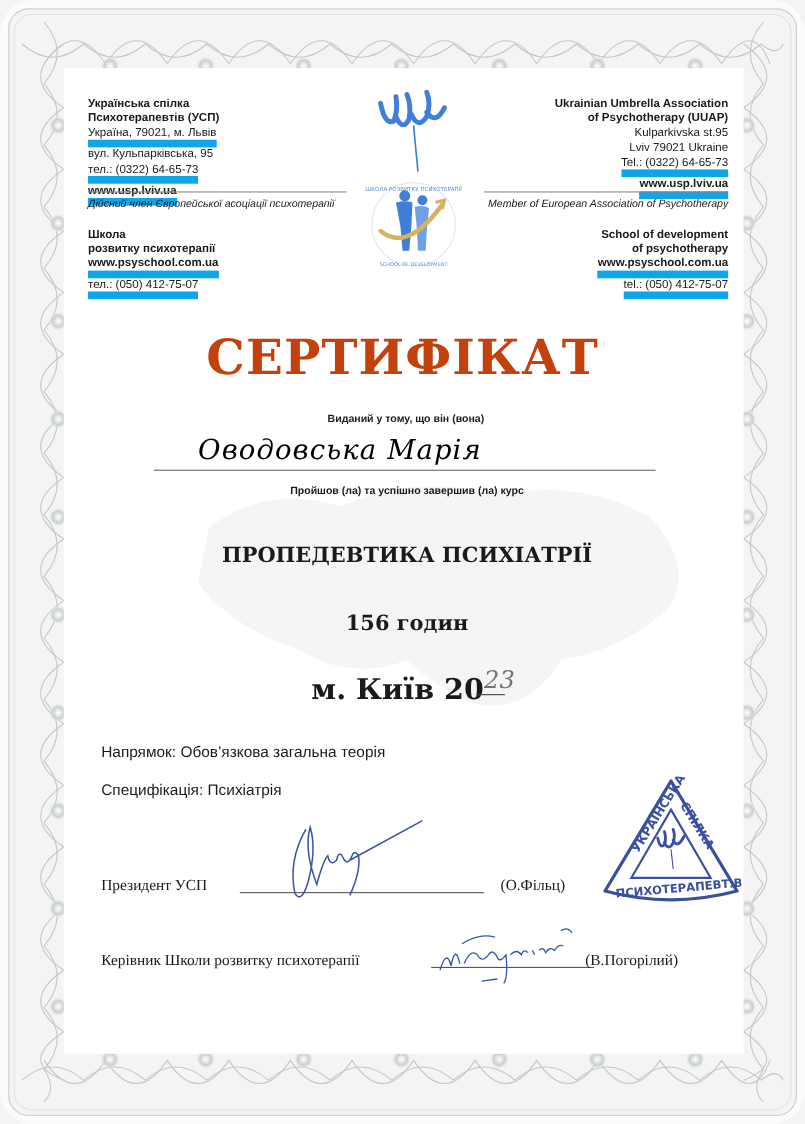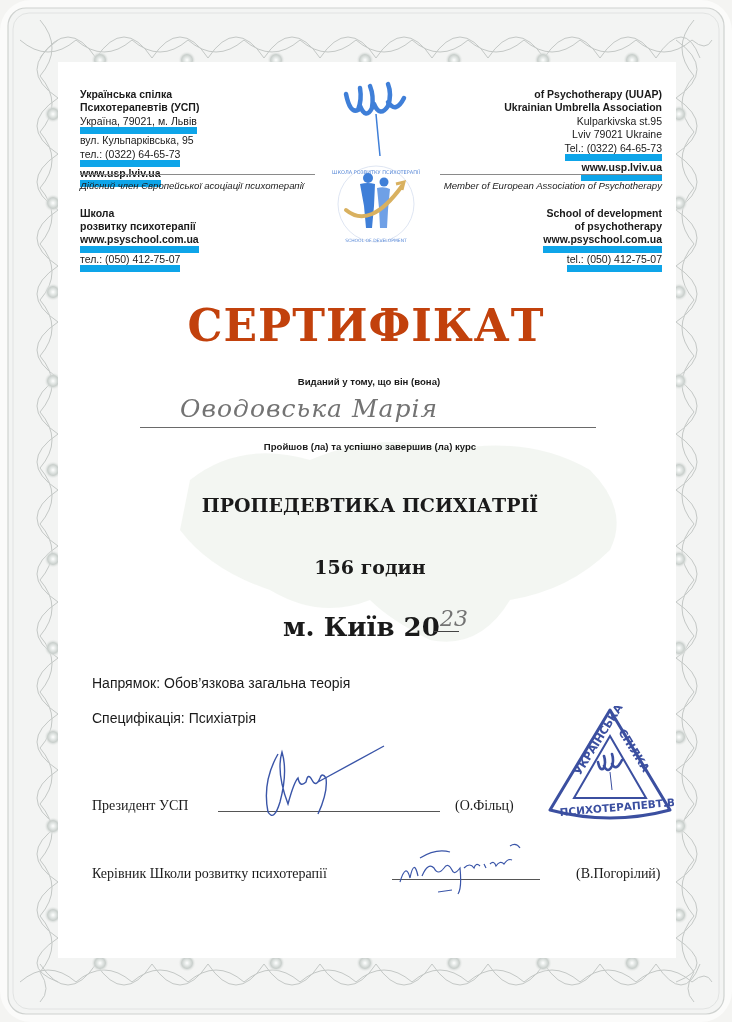--- a/index.html
+++ b/index.html
@@ -28,40 +28,40 @@
   .member-right { position: absolute; right: 70px; top: 180px; font-size: 9.6px; font-style: italic; text-align: right; }
   .school-left { position: absolute; left: 80px; top: 207px; font-size: 10.5px; line-height: 13.2px; }
   .school-right { position: absolute; right: 70px; top: 207px; font-size: 10.5px; line-height: 13.2px; text-align: right; }
 
   .logo-top { position: absolute; left: 340px; top: 80px; width: 70px; height: 78px; }
   .logo-school { position: absolute; left: 330px; top: 162px; width: 92px; height: 84px; }
 
   .title { position: absolute; left: 0; width: 732px; top: 300px; text-align: center; font-family: "DejaVu Serif", serif; font-weight: bold; font-size: 44px; color: #c2410c; letter-spacing: 1px; }
   .issued { position: absolute; left: 0; width: 738px; top: 376px; text-align: center; font-size: 9.6px; font-weight: bold; }
   .name-line { position: absolute; left: 140px; top: 427px; width: 456px; height: 1px; background: #6a6a6a; }
-  .handname { position: absolute; left: 180px; top: 394px; font-family: "DejaVu Serif", serif; font-style: italic; font-size: 25px; color: #737373; letter-spacing: 1px; }
+  .handname { position: absolute; left: 180px; top: 394px; font-family: "DejaVu Serif", serif; font-style: italic; font-size: 25px; color: #000000; letter-spacing: 1px; }
   .passed { position: absolute; left: 0; width: 740px; top: 441px; text-align: center; font-size: 9.6px; font-weight: bold; }
 
   .course { position: absolute; left: 0; width: 740px; top: 494px; text-align: center; font-family: "DejaVu Serif", serif; font-weight: bold; font-size: 19px; }
   .hours { position: absolute; left: 0; width: 740px; top: 556px; text-align: center; font-family: "DejaVu Serif", serif; font-weight: bold; font-size: 19px; }
   .city { position: absolute; left: 283px; top: 612px; font-family: "DejaVu Serif", serif; font-weight: bold; font-size: 26px; }
   .year-hand { position: absolute; left: 440px; top: 606px; font-family: "DejaVu Serif", serif; font-style: italic; font-size: 22px; color: #737373; }
   .year-line { position: absolute; left: 433px; top: 631px; width: 26px; height: 1px; background: #444; }
 
   .field { position: absolute; left: 92px; font-family: Liberation Sans, sans-serif; font-size: 14px; }
   .f1 { top: 675px; }
   .f2 { top: 710px; }
 
   .sig-row { position: absolute; font-family: "Liberation Serif", serif; font-size: 14px; }
   .sig1-label { left: 92px; top: 798px; }
   .sig1-line { position: absolute; left: 218px; top: 811px; width: 222px; height: 1px; background: #555; }
   .sig1-name { left: 455px; top: 798px; }
   .sig2-label { left: 92px; top: 866px; }
   .sig2-line { position: absolute; left: 392px; top: 879px; width: 148px; height: 1px; background: #555; }
-  .sig2-name { left: 576px; top: 866px; }
+  .sig2-name { left: 532px; top: 866px; }
   .sig-svg { position: absolute; }
 
   .stamp { position: absolute; left: 546px; top: 706px; width: 128px; height: 118px; }
 </style>
 </head>
 <body>
 
 <div class="page">
 
   <svg class="border-svg" viewBox="0 0 732 1022">
@@ -136,22 +136,22 @@
     <div class="b">Психотерапевтів (УСП)</div>
     <div><span class="ul">Україна, 79021, м. Львів</span></div>
     <div>вул. Кульпарківська, 95</div>
     <div><span class="ul">тел.: (0322) 64-65-73</span></div>
     <div><span class="b ul">www.usp.lviv.ua</span></div>
   </div>
   <div class="rule l"></div>
   <div class="member-left">Дійсний член Європейської асоціації психотерапії</div>
 
   <div class="hdr-right">
+    <div class="b">Ukrainian Umbrella Association</div>
     <div class="b">of Psychotherapy (UUAP)</div>
-    <div class="b">Ukrainian Umbrella Association</div>
     <div>Kulparkivska st.95</div>
     <div>Lviv 79021 Ukraine</div>
     <div><span class="ul">Tel.: (0322) 64-65-73</span></div>
     <div><span class="b ul">www.usp.lviv.ua</span></div>
   </div>
   <div class="rule r"></div>
   <div class="member-right">Member of European Association of Psychotherapy</div>
 
   <div class="school-left">
     <div class="b">Школа</div>

